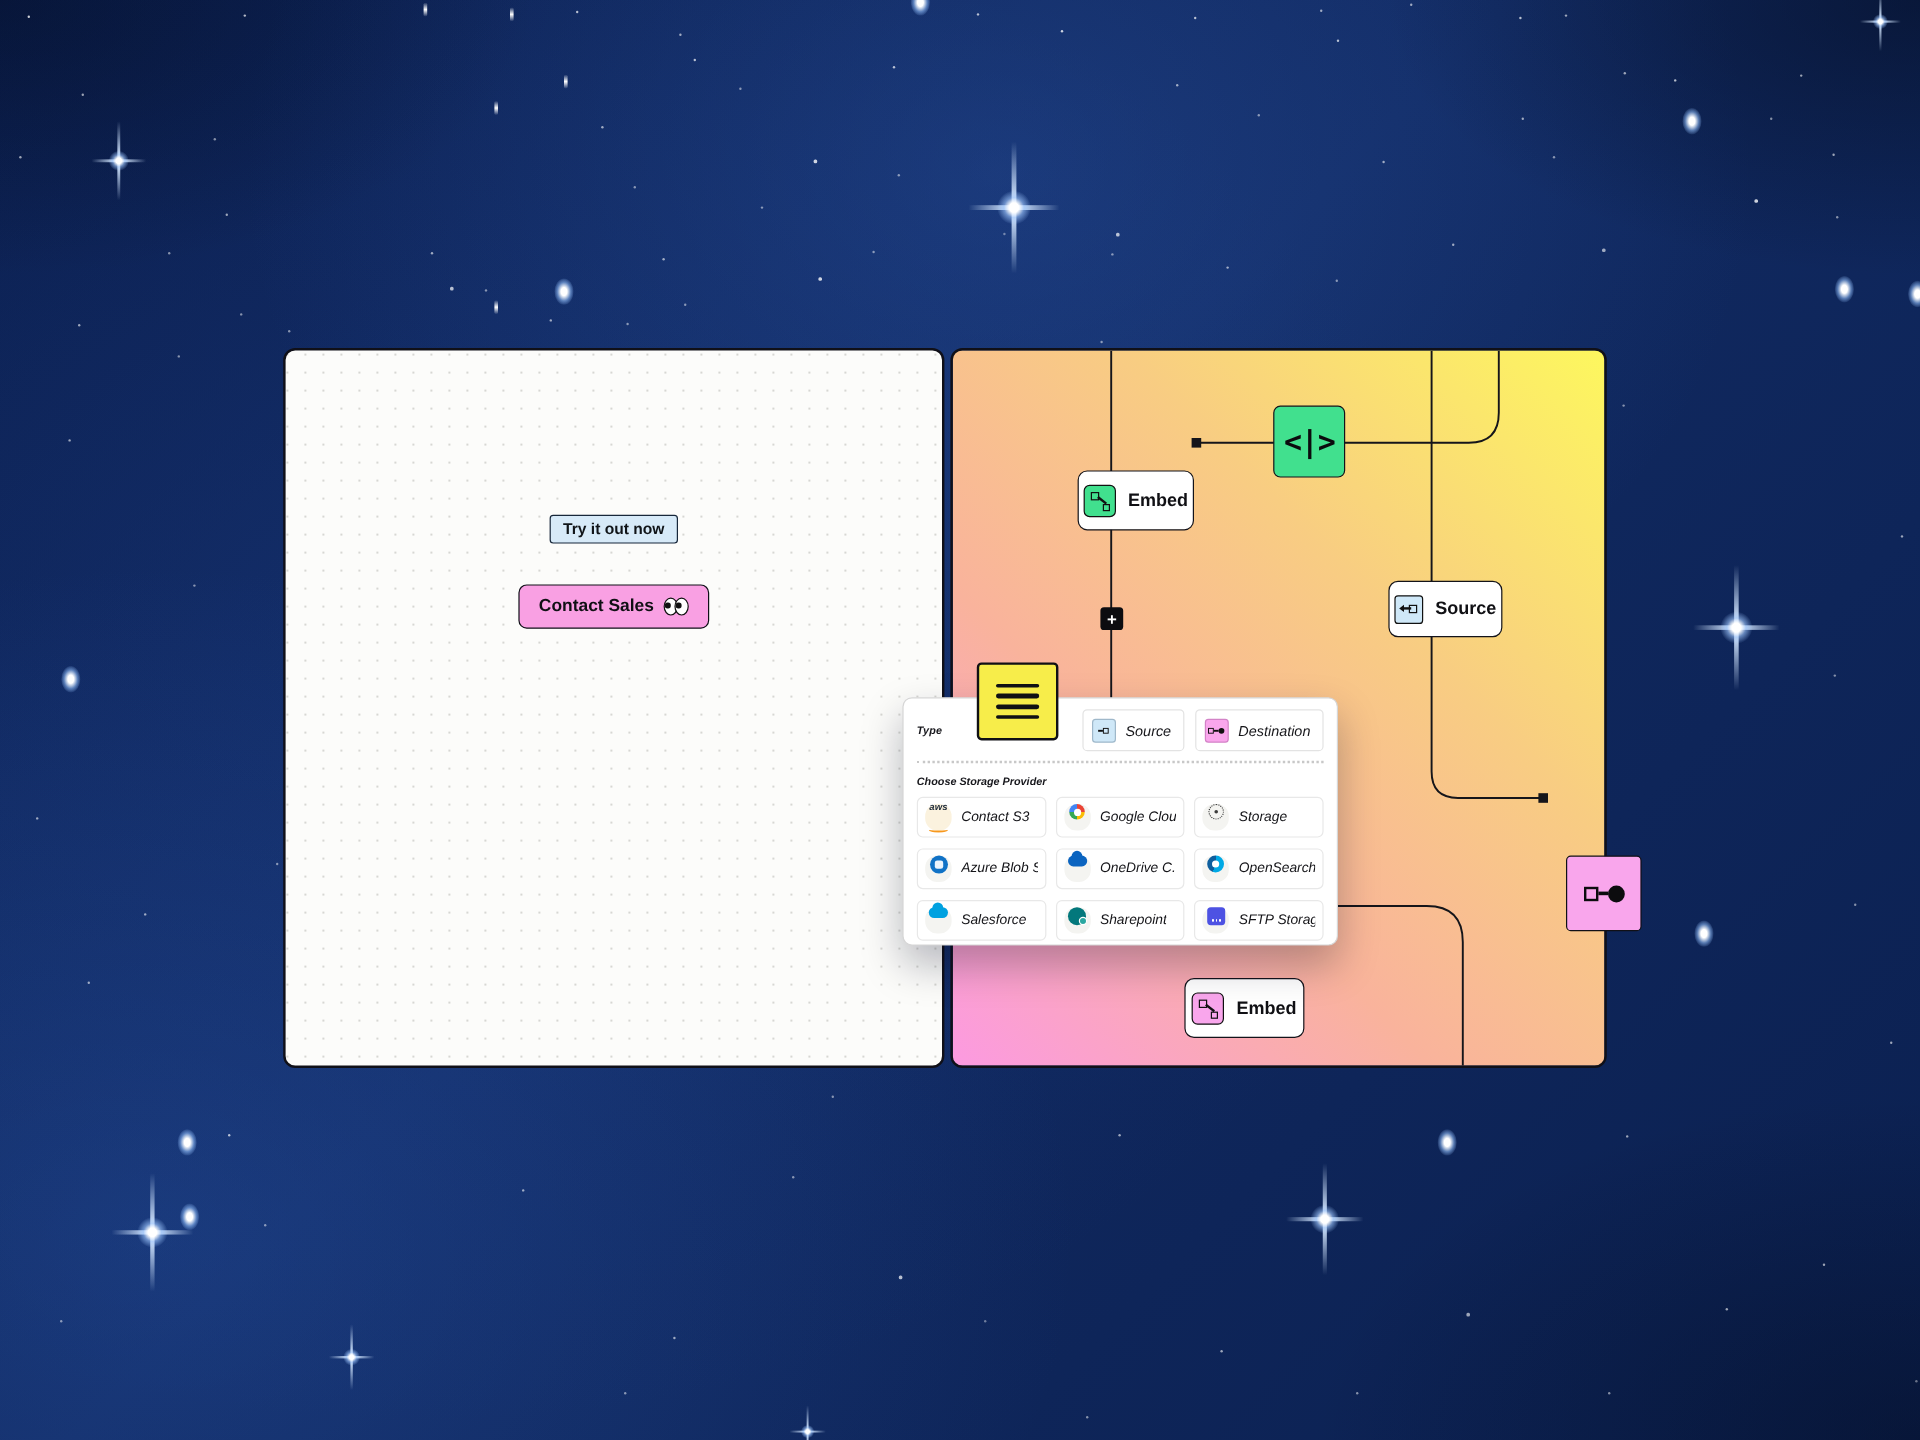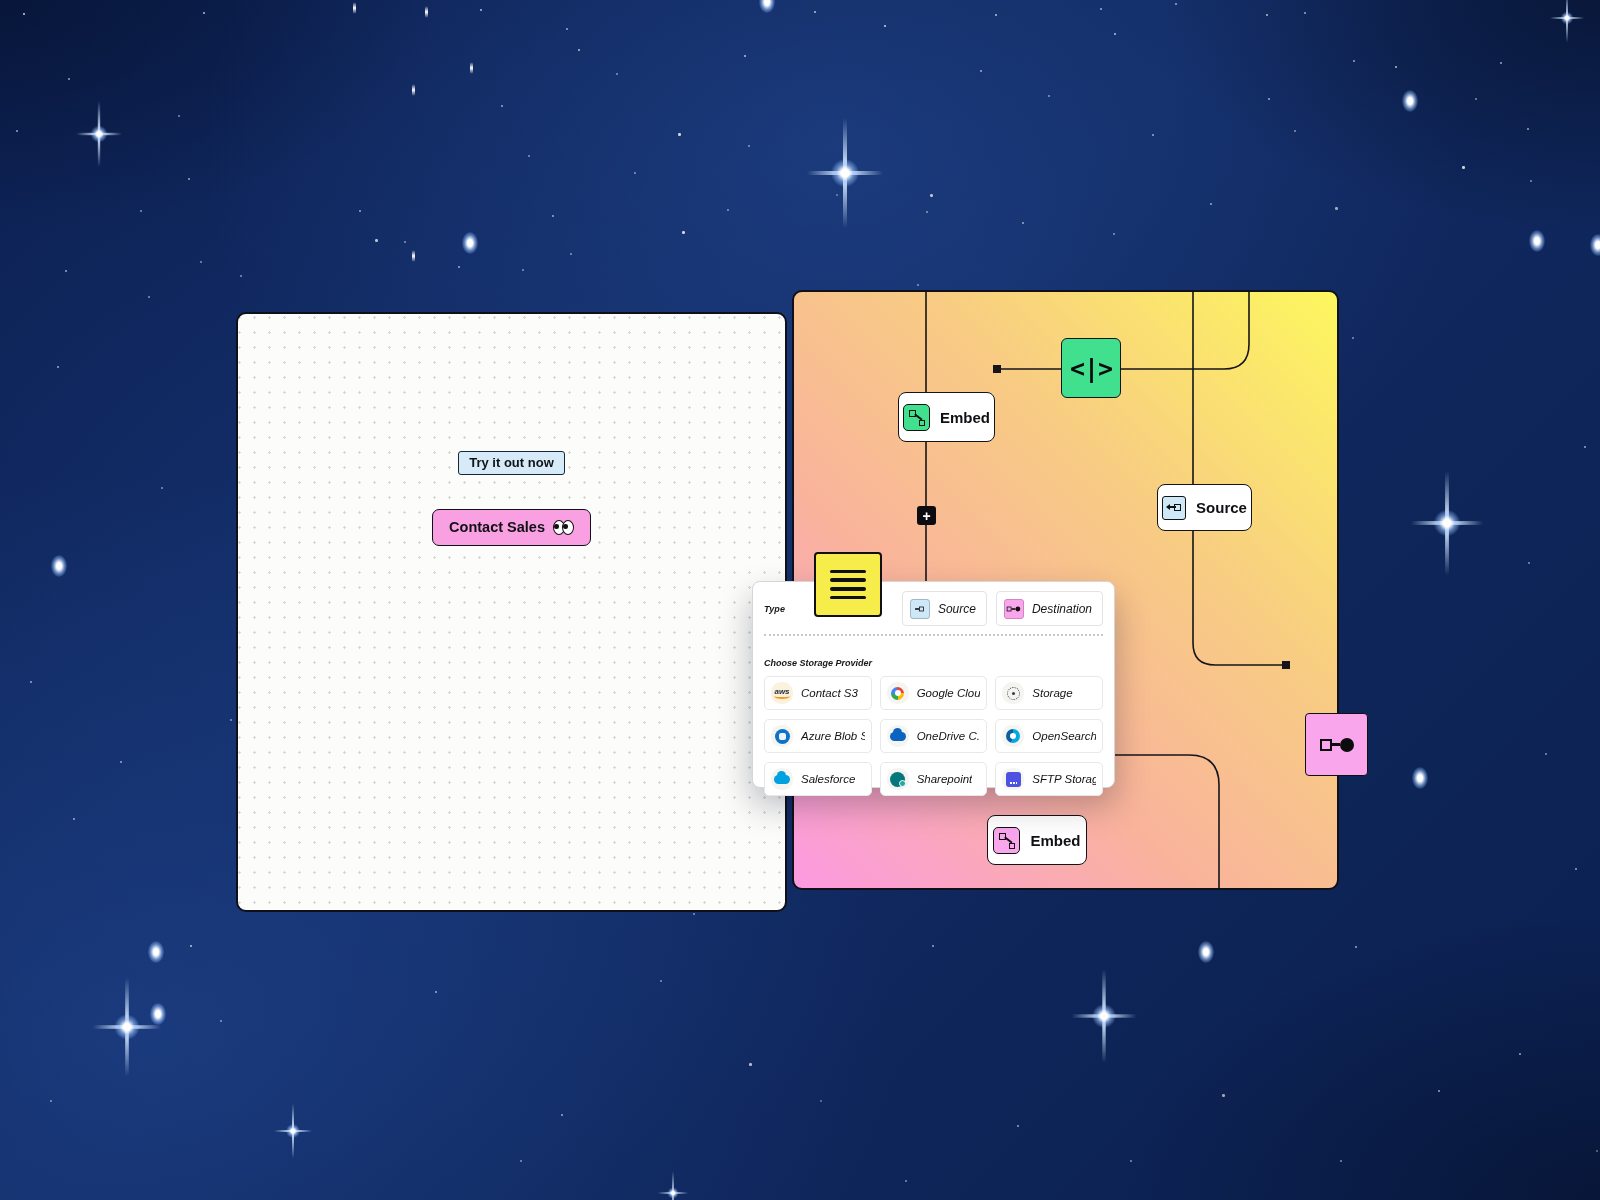--- a/index.html
+++ b/index.html
@@ -27,21 +27,21 @@
   .sparkle .h{position:absolute;top:-1.6px;left:-38px;height:3.2px;width:76px;
     background:linear-gradient(90deg,transparent,rgba(210,230,255,.85) 38%,#fff 50%,rgba(210,230,255,.85) 62%,transparent);filter:blur(.5px);}
   .sparkle .core{position:absolute;left:-14px;top:-14px;width:28px;height:28px;border-radius:50%;
     background:radial-gradient(circle,#fff 0 20%,rgba(160,200,255,.6) 42%,transparent 72%);}
   
   .card{position:absolute;top:290px;height:600px;border:2px solid #101018;border-radius:10px;box-sizing:border-box;}
   .card-left{
     left:236px;width:551px;background:#fcfcfa;
     background-image:radial-gradient(#d7d7d3 1.1px,transparent 1.1px);
     background-size:15px 15px;background-position:9px 11px;
-    display:flex;flex-direction:column;align-items:center;z-index:10;margin-top:22px;
+    display:flex;flex-direction:column;align-items:center;z-index:10;
   }
   .badge{margin-top:137px;background:#d7eaf8;border:1.5px solid #17273a;border-radius:3px;
     padding:3px 10px 4px;font-size:13px;font-weight:700;color:#101418;}
   .headline{margin-top:12px;text-align:center;color:#0c0c0e;font-weight:900;
     font-size:60px;line-height:1.07;letter-spacing:-1.5px;-webkit-text-stroke:1.4px #0c0c0e;}
   .lede{margin-top:30px;width:352px;text-align:center;font-size:15.5px;line-height:1.45;color:#262626;}
   .cta-btn{margin-top:34px;display:flex;align-items:center;gap:8px;background:#f9a0e3;
     border:1.8px solid #101018;border-radius:7px;padding:9px 16px 10px;cursor:pointer;
     font-family:"Liberation Sans",sans-serif;font-size:14.5px;font-weight:700;color:#101014;}
   .eyes{display:flex;}
@@ -95,27 +95,27 @@
     border:1px solid #e3e3e3;border-radius:4px;cursor:pointer;}
   .chip-ico{width:18px;height:18px;border-radius:3px;display:flex;align-items:center;justify-content:center;}
   .chip-ico.blue{background:#cfe8f8;border:1px solid #9fb8ca;}
   .chip-ico.pink{background:#f9a6ec;border:1px solid #d383c7;}
   .chip-label{font-size:12px;color:#16161a;font-weight:500;}
   .mini-glyph{display:flex;align-items:center;transform:scale(.8);}
   .mini-glyph .sq{width:6px;height:6px;border:1.6px solid #111;box-sizing:border-box;}
   .mini-glyph .ln{width:5px;height:1.6px;background:#111;}
   .mini-glyph .ci{width:6px;height:6px;background:#111;border-radius:50%;}
   .dotted-sep{margin-top:9px;border-top:2px dotted #c8c8c8;}
-  .provider-label{margin-top:22px;font-size:9px;font-weight:800;color:#17171c;}
+  .provider-label{margin-top:10px;font-size:9px;font-weight:800;color:#17171c;}
   .grid{margin-top:8px;display:grid;grid-template-columns:repeat(3,1fr);gap:9px 8px;}
   .cell{display:flex;align-items:center;gap:8px;height:32px;padding:0 6px;background:#fff;
     border:1px solid #e8e8e8;border-radius:5px;overflow:hidden;white-space:nowrap;cursor:pointer;}
   .cell-label{font-size:11.5px;font-weight:500;color:#141418;overflow:hidden;}
   .p-ico{flex:0 0 auto;width:22px;height:22px;border-radius:10px;background:#f4f4f1;
-    display:flex;align-items:center;justify-content:center;position:relative;}
+    display:flex;justify-content:center;position:relative;}
   .aws-bg{background:#fbf2de;}
   .aws-txt{font-size:8px;font-weight:800;color:#232f3e;line-height:1;position:relative;top:-1px;}
   .aws-txt::after{content:'';position:absolute;left:0;right:0;bottom:-3px;height:3px;
     border-bottom:2px solid #f7981d;border-radius:0 0 70% 70%;}
   .gc-ball{width:13px;height:13px;border-radius:50%;
     background:conic-gradient(#ea4335 0 25%,#fbbc05 0 50%,#34a853 0 75%,#4285f4 0 100%);position:relative;}
   .gc-ball::after{content:'';position:absolute;left:3.5px;top:3.5px;width:6px;height:6px;background:#fff;border-radius:50%;}
   .pine{width:13px;height:13px;border:1.7px dotted #3c3c3c;border-radius:50%;box-sizing:border-box;position:relative;}
   .pine::after{content:'';position:absolute;left:4px;top:4px;width:3px;height:3px;background:#3c3c3c;border-radius:50%;}
   .azure{width:15px;height:15px;border-radius:50%;background:#1072c6;position:relative;}

